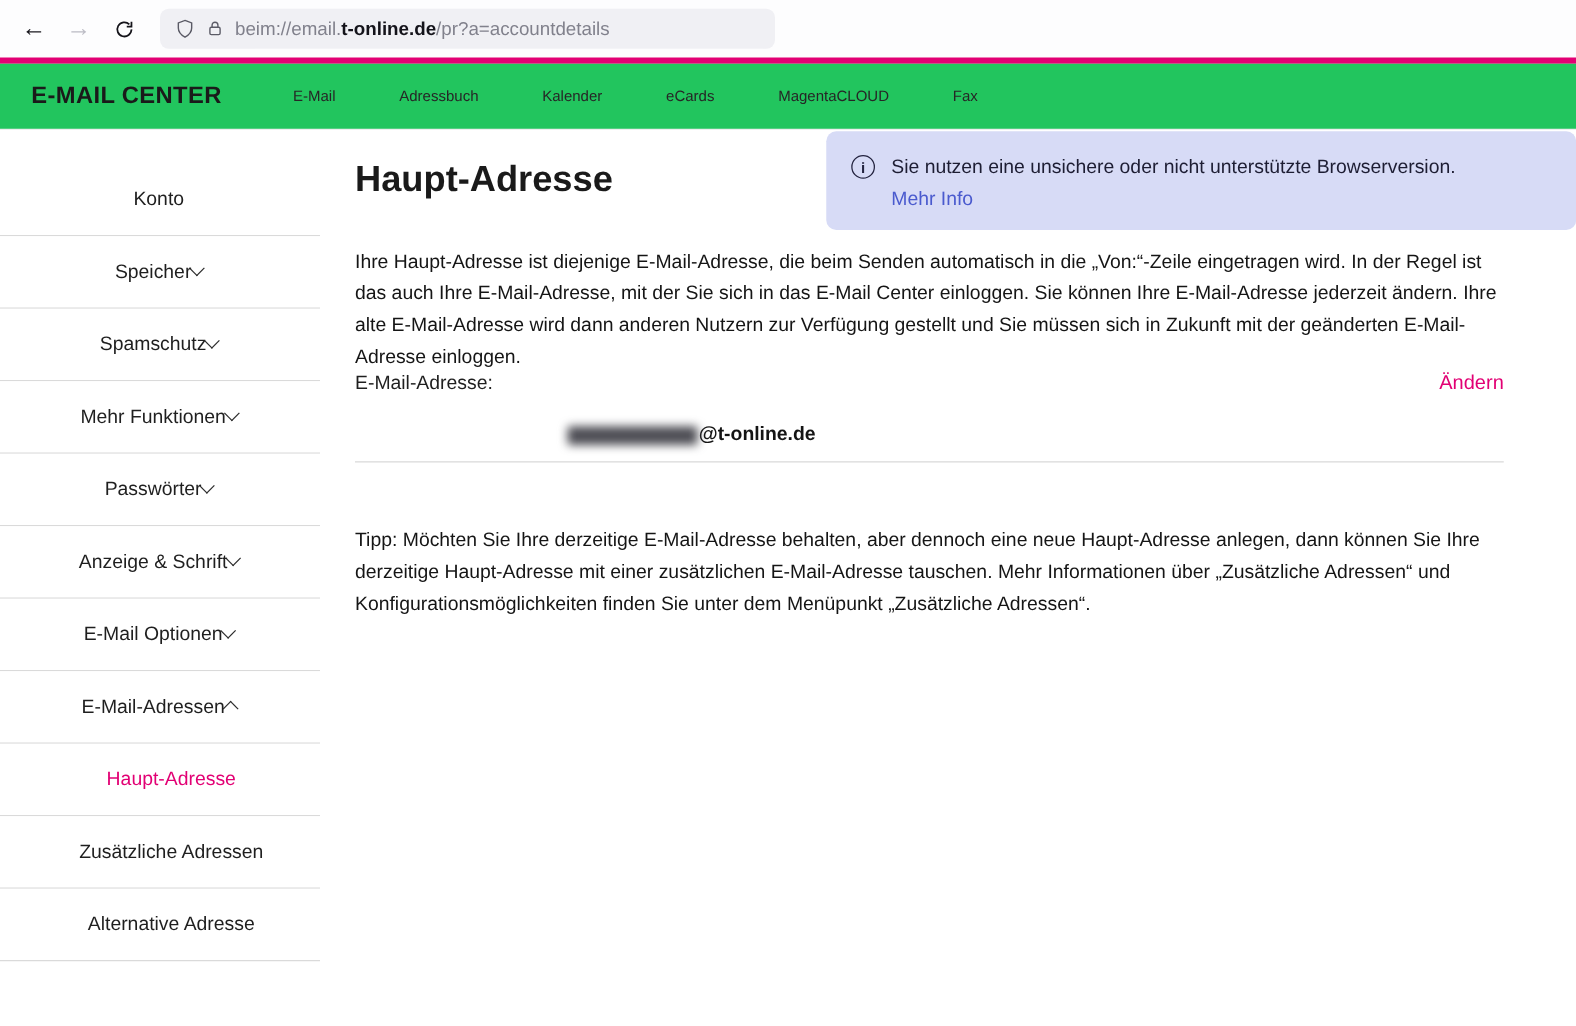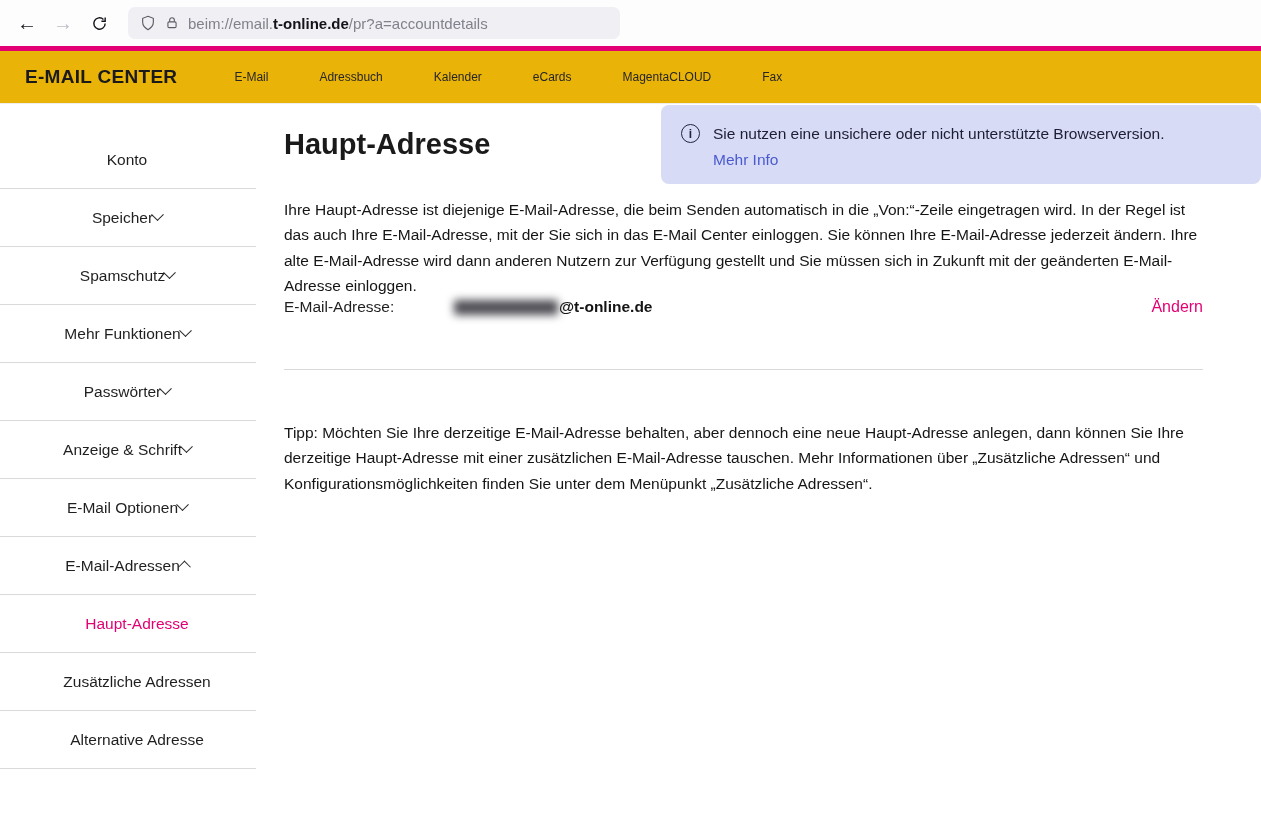--- a/index.html
+++ b/index.html
@@ -11,21 +11,21 @@
   .bbtn { width:30px; height:30px; display:flex; align-items:center; justify-content:center; font-size:20px; color:#15141a; border-radius:4px; cursor:pointer; }
   .bbtn.disabled { color:#bdbdc6; cursor:default; }
   .urlbar { display:flex; align-items:center; gap:9px; background:#f0f0f4; border-radius:7px; height:32px; padding:0 12px; width:492px; margin-left:8px; }
   .url { font-size:15px; color:#81818c; white-space:nowrap; }
   .url .dom { color:#14131a; font-weight:700; }
   .uicon { display:flex; align-items:center; }
 
   .brandline { height:5px; background:#e20074; }
 
   
-  .topnav { height:53px; display:flex; align-items:center; padding:0 25px; border-bottom:1px solid #eeeeee; background:#eab308; }
+  .topnav { height:53px; display:flex; align-items:center; padding:0 25px; border-bottom:1px solid #eeeeee; background:#22c55e; }
   .brand { font-size:19px; font-weight:700; letter-spacing:.3px; color:#1a1a1a; margin-right:57px; }
   .navitem { font-size:12px; color:#262626; margin-right:51px; cursor:pointer; text-decoration:none; }
 
   
   .layout { display:flex; height:717px; }
   .sidebar { width:256px; flex:0 0 256px; padding-top:27px; }
   .sitem { display:flex; justify-content:center; align-items:center; height:58px; padding:0 24px 0 22px; border-bottom:1px solid #dadada; font-size:15.5px; color:#1f1f1f; cursor:pointer; background:#fff; }
   .ssub { padding-left:42px; }
   .ssub.active { color:#e20074; }
   .chev { width:9px; height:9px; border-right:1.7px solid #2b2b2b; border-bottom:1.7px solid #2b2b2b; transform:rotate(45deg) translate(-2px,-2px); flex:0 0 9px; }
@@ -39,21 +39,21 @@
   .info-i { flex:0 0 19px; width:19px; height:19px; border:1.6px solid #23233f; border-radius:50%; color:#23233f; font-size:12px; font-weight:700; display:flex; align-items:center; justify-content:center; margin-top:2px; }
   .banner-text { font-size:15.5px; color:#1d1d33; line-height:1.5; }
   .banner-link { color:#4a5ace; text-decoration:none; font-size:15.5px; display:inline-block; margin-top:6px; cursor:pointer; }
 
   
   .intro { margin-top:36px; font-size:15.5px; line-height:1.63; color:#151515; }
   .sechead { margin-top:28px; font-size:19px; font-weight:400; color:#262626; padding-bottom:13px; border-bottom:1px solid #d9d9d9; }
   .emailrow { display:flex; align-items:flex-start; height:72px; border-bottom:1px solid #d9d9d9;gap:24px; }
   .elabel { width:146px; font-size:15.5px; color:#1f1f1f; }
   .redacted { display:inline-block; width:104px; height:15px; background:#4e4e55; filter:blur(4px); border-radius:2px; margin-right:1px; }
-  .eaddr { font-size:15.5px; font-weight:700; color:#141414; display:flex; align-items:center; }
+  .eaddr { font-size:15.5px; font-weight:700; color:#141414; display:flex; align-items:center;margin-top:41px; }
   .spacer { flex:1; }
   .change { color:#e20074; font-size:16px; text-decoration:none; cursor:pointer; }
   .tip { margin-top:50px; font-size:15.5px; line-height:1.63; color:#151515; }
 </style>
 </head>
 <body>
 
 <div class="browser">
   <span class="bbtn">←</span>
   <span class="bbtn disabled">→</span>

